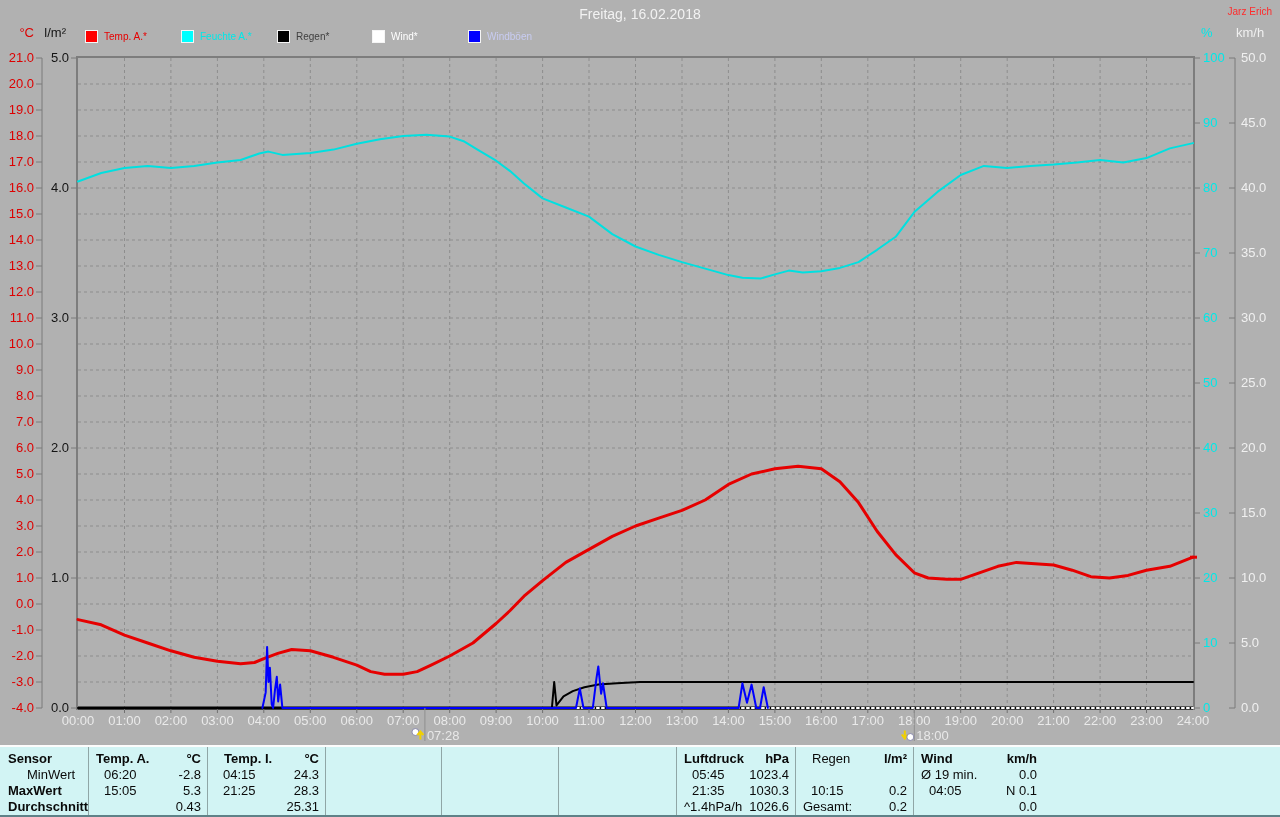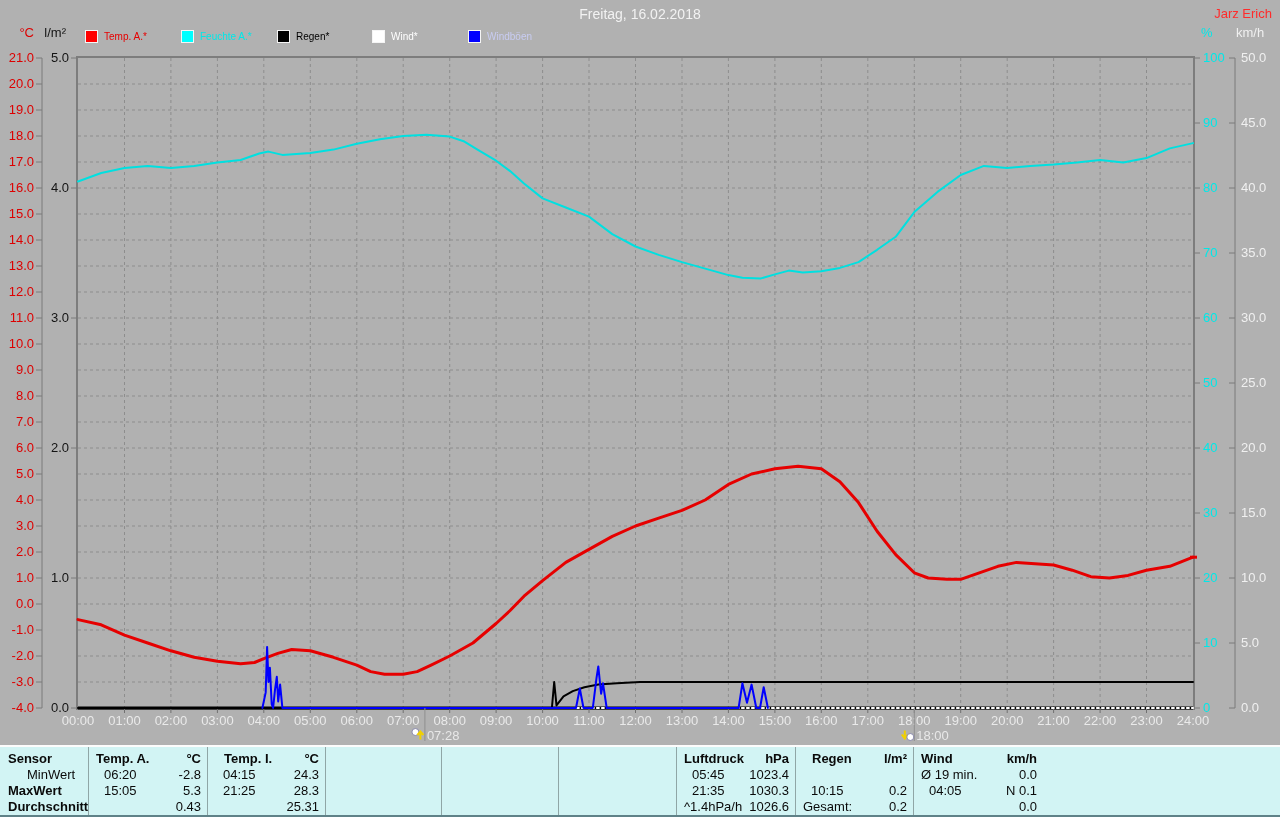--- a/index.html
+++ b/index.html
@@ -1,19 +1,19 @@
 <!DOCTYPE html>
 <html><head>
 <meta charset="utf-8">
 <style>
   html,body{margin:0;padding:0;background:#b1b1b1;}
   .app{position:relative;width:1280px;height:817px;background:#b1b1b1;overflow:hidden;
        font-family:"Liberation Sans",sans-serif;}
   .title{position:absolute;top:6px;left:0;width:100%;text-align:center;color:#f2f2f2;font-size:14px;}
-  .author{position:absolute;top:6px;right:8px;color:#ff2b2b;font-size:13px;}
+  .author{position:absolute;top:6px;right:8px;color:#ff2b2b;font-size:10px;}
   .unit{position:absolute;top:25px;font-size:13px;}
   #unit-c{left:8px;width:26px;text-align:right;}
   #unit-lm{left:36px;width:30px;text-align:right;}
   #unit-pct{left:1201px;}
   #unit-kmh{left:1236px;}
   .leg{position:absolute;top:30px;height:13px;font-size:10px;line-height:13px;}
   .sw{display:inline-block;width:11px;height:11px;border:1px solid #f5f5f5;vertical-align:top;margin-right:6px;}
   .lbl{vertical-align:top;}
   #chart{position:absolute;left:0;top:0;}
   #chart text{font-family:"Liberation Sans",sans-serif;font-size:13px;}
@@ -35,21 +35,21 @@
   <div class="unit" id="unit-pct" style="color: rgb(0, 232, 232);">%</div>
   <div class="unit" id="unit-kmh" style="color: rgb(240, 240, 240);">km/h</div>
 
   <div class="leg" style="left:85px">
     <span class="sw" style="background: rgb(255, 0, 0);"></span><span class="lbl" style="color: rgb(230, 0, 0);">Temp. A.*</span>
   </div>
   <div class="leg" style="left:181px">
     <span class="sw" style="background: rgb(0, 255, 255);"></span><span class="lbl" style="color: rgb(0, 232, 232);">Feuchte A.*</span>
   </div>
   <div class="leg" style="left:277px">
-    <span class="sw" style="background: rgb(0, 0, 0);"></span><span class="lbl" style="color: #000000;">Regen*</span>
+    <span class="sw" style="background: rgb(0, 0, 0);"></span><span class="lbl" style="color: #404040;">Regen*</span>
   </div>
   <div class="leg" style="left:372px">
     <span class="sw" style="background: rgb(255, 255, 255);"></span><span class="lbl" style="color: rgb(255, 255, 255);">Wind*</span>
   </div>
   <div class="leg" style="left:468px">
     <span class="sw" style="background: rgb(0, 0, 255);"></span><span class="lbl" style="color: rgb(200, 204, 242);">Windböen</span>
   </div>
 
   <svg id="chart" width="1280" height="747">
       <line x1="124.5" y1="58" x2="124.5" y2="708" stroke="#8d8d8d" stroke-dasharray="3,3"></line>
@@ -331,21 +331,21 @@
       <div class="tcell" style="left: 215px; top: 36px; width: 104px; text-align: right;">28.3</div>
       <div class="tcell" style="left: 215px; top: 52px; width: 104px; text-align: right;">25.31</div>
       <div class="tcell" style="left: 684px; top: 4px; font-weight: bold;">Luftdruck</div>
       <div class="tcell" style="left: 684px; top: 4px; width: 105px; text-align: right; font-weight: bold;">hPa</div>
       <div class="tcell" style="left: 692px; top: 20px;">05:45</div>
       <div class="tcell" style="left: 684px; top: 20px; width: 105px; text-align: right;">1023.4</div>
       <div class="tcell" style="left: 692px; top: 36px;">21:35</div>
       <div class="tcell" style="left: 684px; top: 36px; width: 105px; text-align: right;">1030.3</div>
       <div class="tcell" style="left: 684px; top: 52px;">^1.4hPa/h</div>
       <div class="tcell" style="left: 684px; top: 52px; width: 105px; text-align: right;">1026.6</div>
-      <div class="tcell" style="left: 803px; top: 4px; font-weight: bold; padding-left: 9px;">Regen</div>
+      <div class="tcell" style="left: 803px; top: 4px; font-weight: normal; padding-left: 9px;">Regen</div>
       <div class="tcell" style="left: 803px; top: 4px; width: 104px; text-align: right; font-weight: bold;">l/m²</div>
       <div class="tcell" style="left: 811px; top: 36px;">10:15</div>
       <div class="tcell" style="left: 803px; top: 36px; width: 104px; text-align: right;">0.2</div>
       <div class="tcell" style="left: 803px; top: 52px;">Gesamt:</div>
       <div class="tcell" style="left: 803px; top: 52px; width: 104px; text-align: right;">0.2</div>
       <div class="tcell" style="left: 921px; top: 4px; font-weight: bold;">Wind</div>
       <div class="tcell" style="left: 921px; top: 4px; width: 116px; text-align: right; font-weight: bold;">km/h</div>
       <div class="tcell" style="left: 921px; top: 20px;">Ø 19 min.</div>
       <div class="tcell" style="left: 921px; top: 20px; width: 116px; text-align: right;">0.0</div>
       <div class="tcell" style="left: 929px; top: 36px;">04:05</div>

